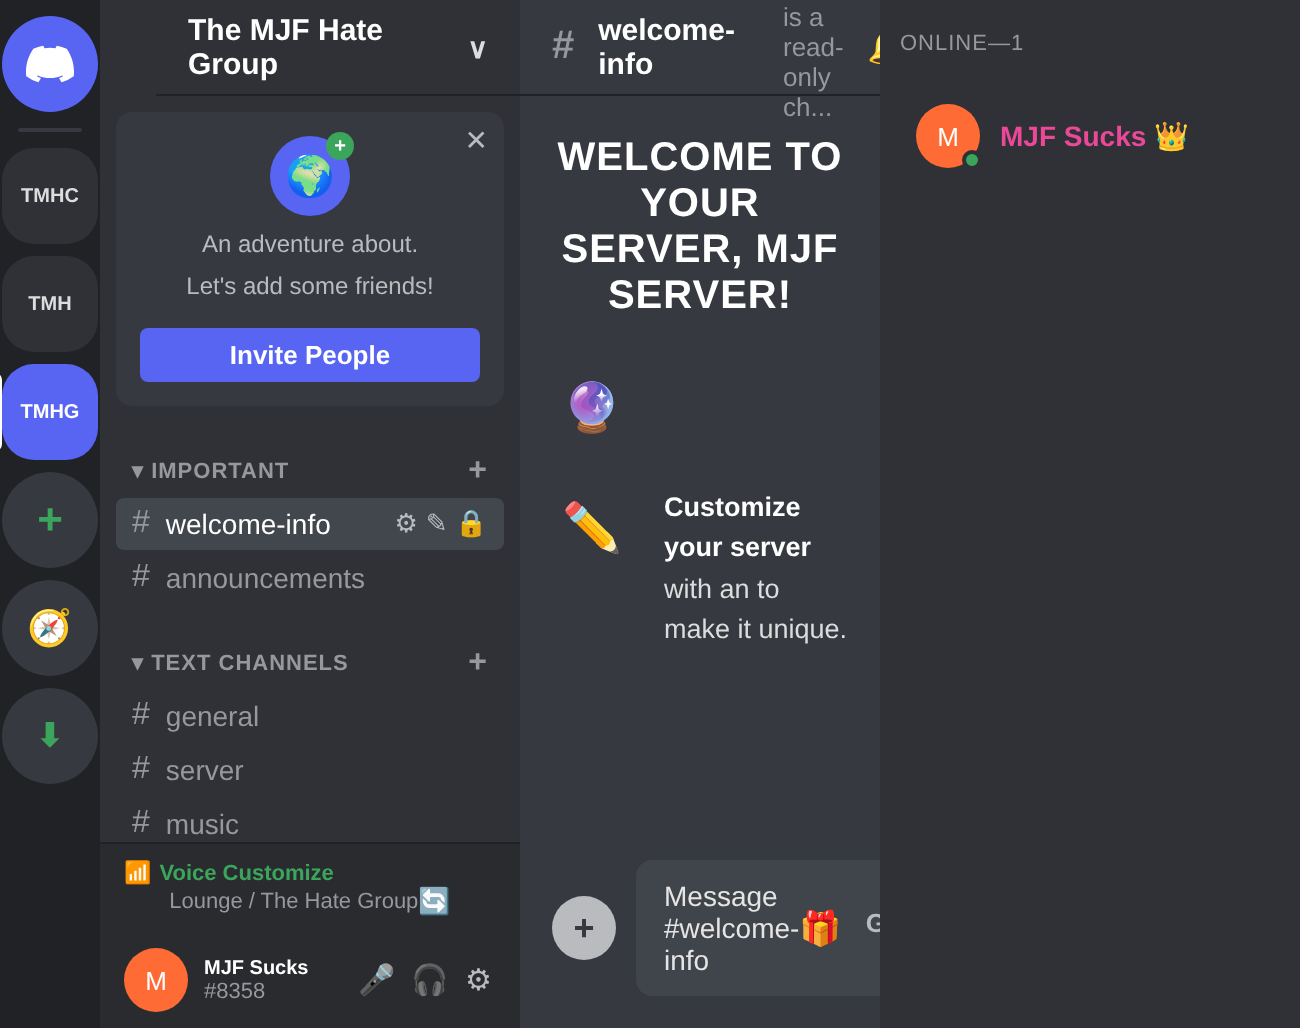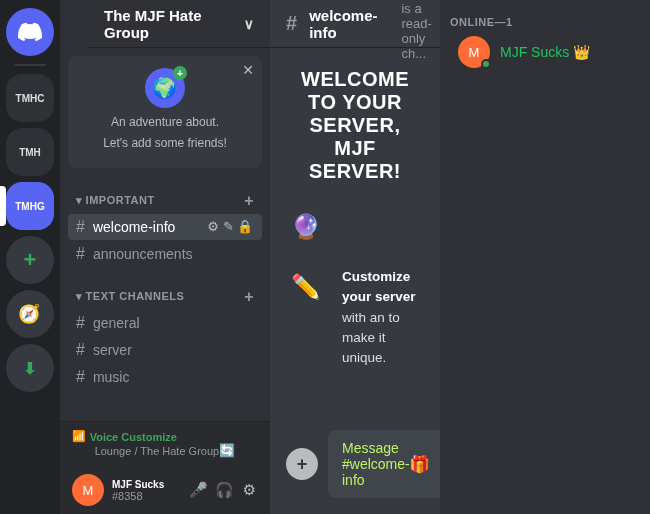--- a/index.html
+++ b/index.html
@@ -2,21 +2,21 @@
 <html><head>
   <meta charset="utf-8">
   <style>
     * { margin: 0; padding: 0; box-sizing: border-box; }
     body { width: 650px; height: 514px; overflow: hidden; font-family: 'Segoe UI', Arial, sans-serif; background: #36393f; color: #dcddde; font-size: 13px; }
 
     .app { display: flex; width: 650px; height: 514px; }
 
     
     .server-list {
-      width: 60px; background: #202225; display: flex; flex-direction: column; align-items: center;
+      width: 50px; background: #202225; display: flex; flex-direction: column; align-items: center;
       padding: 8px 0; gap: 6px; overflow-y: auto; flex-shrink: 0;
     }
     .server-icon {
       width: 48px; height: 48px; border-radius: 50%; display: flex; align-items: center; justify-content: center;
       cursor: pointer; font-size: 11px; font-weight: 700; color: #dcddde; background: #36393f; flex-shrink: 0;
       transition: border-radius 0.2s;
     }
     .server-icon.discord { background: #5865f2; }
     .server-divider { width: 32px; height: 2px; background: #36393f; border-radius: 1px; margin: 2px 0; }
     .server-icon.tmhc { background: #2f3136; font-size: 10px; font-weight: 700; color: #dcddde; border-radius: 16px; }
@@ -139,24 +139,24 @@
     .message-input-box {
       flex: 1; background: #40444b; border-radius: 8px; padding: 10px 14px; color: #96989d; font-size: 14px;
       display: flex; align-items: center; justify-content: space-between;
     }
     .message-input-icons { display: flex; gap: 12px; color: #b9bbbe; font-size: 17px; }
     .message-input-icons span { cursor: pointer; }
 
     
     .right-sidebar { width: 210px; background: #2f3136; padding: 0; display: flex; flex-direction: column; flex-shrink: 0; }
     .right-sidebar-section { padding: 16px 10px 8px; }
-    .right-sidebar-header { font-size: 11px; font-weight: 700; text-transform: uppercase; color: #96989d; letter-spacing: 0.5px; margin-bottom: 4px; }
+    .right-sidebar-header { font-size: 11px; font-weight: 400; text-transform: uppercase; color: #96989d; letter-spacing: 0.5px; margin-bottom: 20px; }
     .member-item { display: flex; align-items: center; gap: 10px; padding: 4px 8px; border-radius: 4px; cursor: pointer; }
     .member-avatar { width: 32px; height: 32px; border-radius: 50%; background: #ff6b35; display: flex; align-items: center; justify-content: center; font-size: 13px; color: white; flex-shrink: 0; position: relative; }
-    .member-name { font-size: 14px; color: #22c55e; font-weight: 400; }
+    .member-name { font-size: 14px; color: #ec4899; font-weight: 700; }
     .online-dot { width: 10px; height: 10px; background: #3ba55c; border-radius: 50%; position: absolute; bottom: -1px; right: -1px; border: 2px solid #2f3136; }
 
     
     .search-bar {
       background: #202225; border-radius: 4px; padding: 2px 8px; display: flex; align-items: center; gap: 6px;
       color: #96989d; font-size: 13px; cursor: text; height: 24px;
     }
     .search-input { background: transparent; border: none; outline: none; color: #dcddde; font-size: 13px; width: 70px; }
 
     
@@ -211,20 +211,21 @@
     <div class="sidebar-content">
 
       <div class="invite-card">
         <span class="close-btn">✕</span>
         <div class="invite-avatar">
           <span style="font-size:20px;">🌍</span>
           <span class="invite-avatar-plus">+</span>
         </div>
         <div class="invite-text">An adventure about.</div>
         <div class="invite-text">Let's add some friends!</div>
+        <button class="invite-btn">Invite People</button>
       </div>
 
       <div class="channel-section">
         <div class="section-header">
           <span>▾ IMPORTANT</span>
           <span class="add-btn">+</span>
         </div>
         <div class="channel-item active">
           <span class="hash">#</span>
           <span>welcome-info</span>
@@ -317,21 +318,21 @@
         <div class="welcome-text">
           <strong>Customize your server</strong> with an  to make it unique.
         </div>
       </div>
 
     </div>
 
     <div class="message-input-bar">
       <div class="message-input-add">+</div>
       <div class="message-input-box">
-        <span style="color:#bef264;">Message #welcome-info</span>
+        <span style="color:#e5e5e5;">Message #welcome-info</span>
         <div class="message-input-icons">
           <span>🎁</span>
           <span style="font-size:13px;font-weight:700;color:#b9bbbe;">GIF</span>
           <span>😊</span>
         </div>
       </div>
     </div>
   </div>
 
   <div class="right-sidebar">

